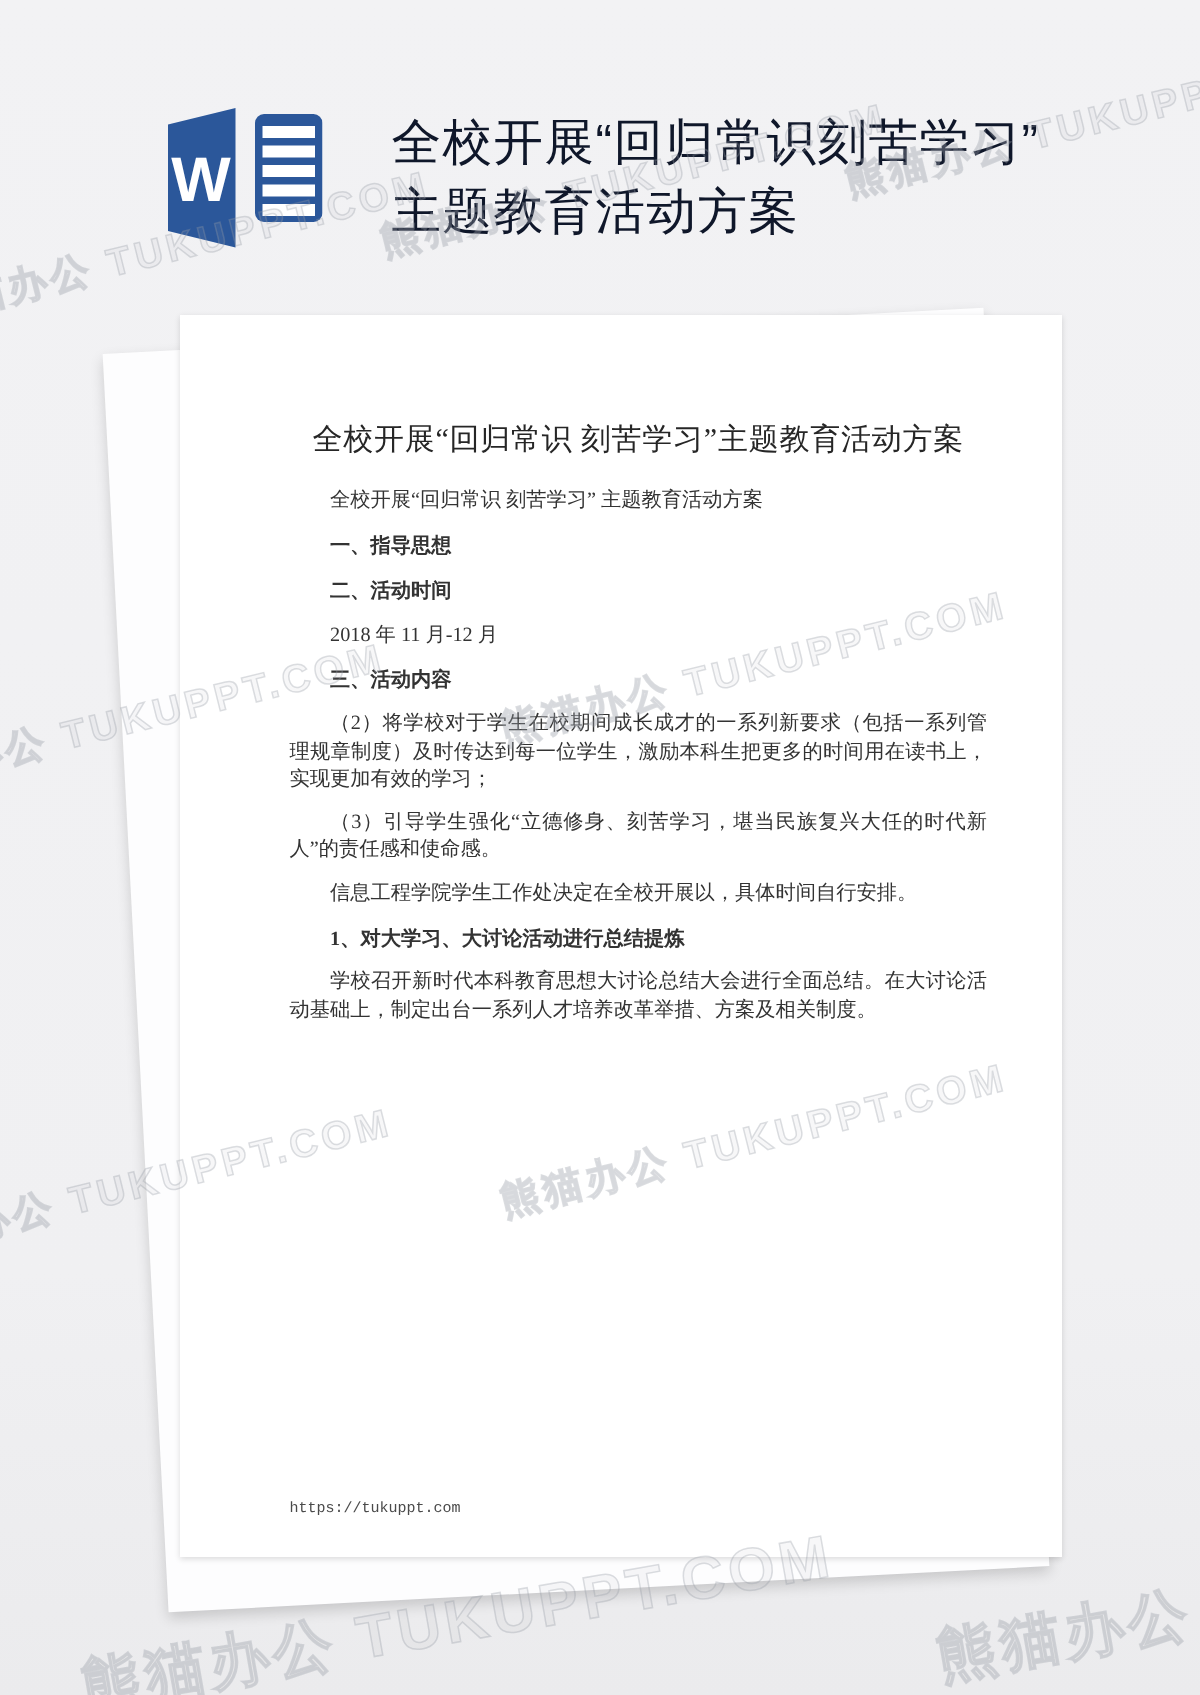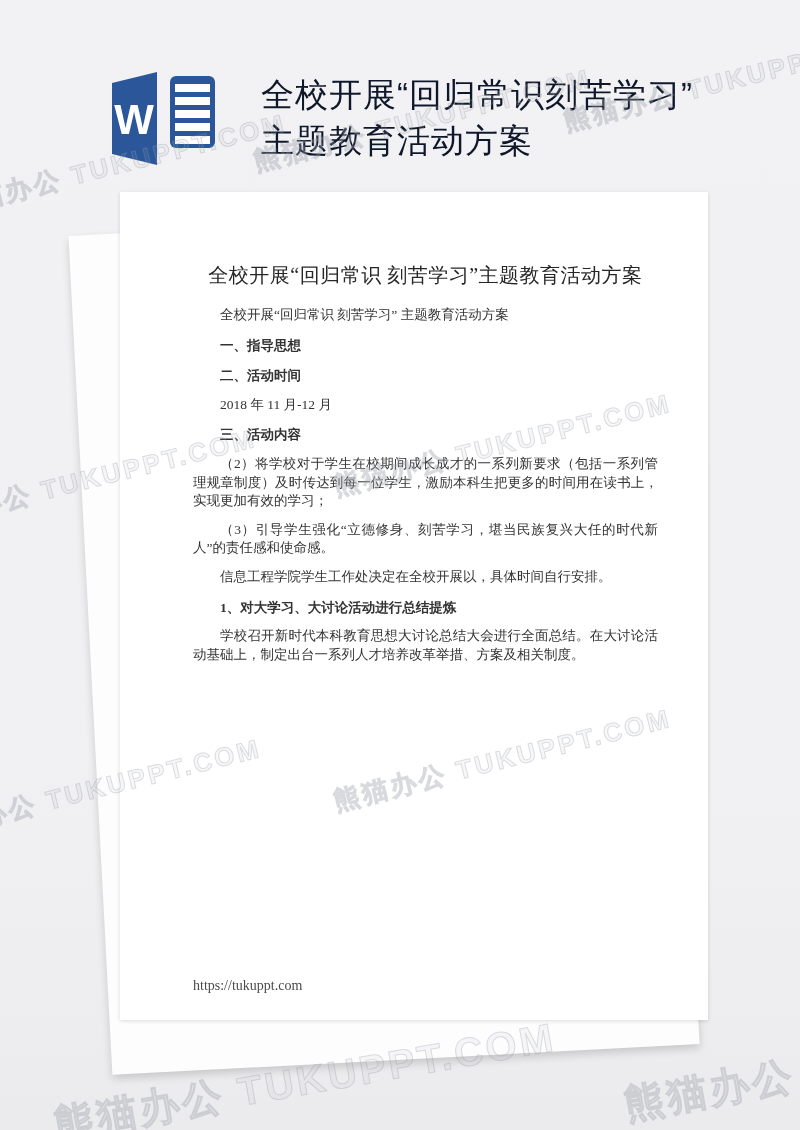--- a/index.html
+++ b/index.html
@@ -19,37 +19,37 @@
     color:#0f172a;line-break:anywhere;word-break:break-all;
   }
 
   
   .page-back{
     position:absolute;left:90px;top:220px;width:588px;height:840px;
     background:#fdfdfe;transform:rotate(-3deg);
     box-shadow:0 4px 9px rgba(0,0,0,0.16);z-index:1;
   }
   .page{
-    position:absolute;left:120px;top:192px;width:588px;height:828px;
+    position:absolute;left:120px;top:210px;width:588px;height:828px;
     background:#ffffff;box-shadow:0 1px 4px rgba(0,0,0,0.14);z-index:2;
   }
   .doc{
     position:absolute;left:73px;top:70px;width:465px;
     font-family:"Liberation Serif","DejaVu Serif",serif;
     font-size:13.5px;line-height:18.6px;color:#333;text-align:justify;
   }
   .doc-heading{
     font-size:20px;line-height:27px;text-align:center;
     margin:0 0 17px 0;color:#262626;font-weight:400;letter-spacing:0.5px;
   }
   .blk{margin:0 0 10px 0;text-indent:2em;}
   .blk.h{font-weight:700;margin-top:12px;}
   .footer-link{
     position:absolute;left:73px;bottom:26px;
-    font-family:Liberation Serif, serif;font-size:14px;color:#4a4a4a;
+    font-family:Liberation Mono, monospace;font-size:10px;color:#4a4a4a;
   }
 
   
   .wm-layer{position:absolute;inset:0;z-index:4;pointer-events:none;}
   .wm{
     position:absolute;white-space:nowrap;font-weight:700;letter-spacing:3px;
     transform-origin:left top;
     color:rgba(175,180,190,0.10);
     -webkit-text-stroke:1px rgba(150,155,165,0.32);
   }

